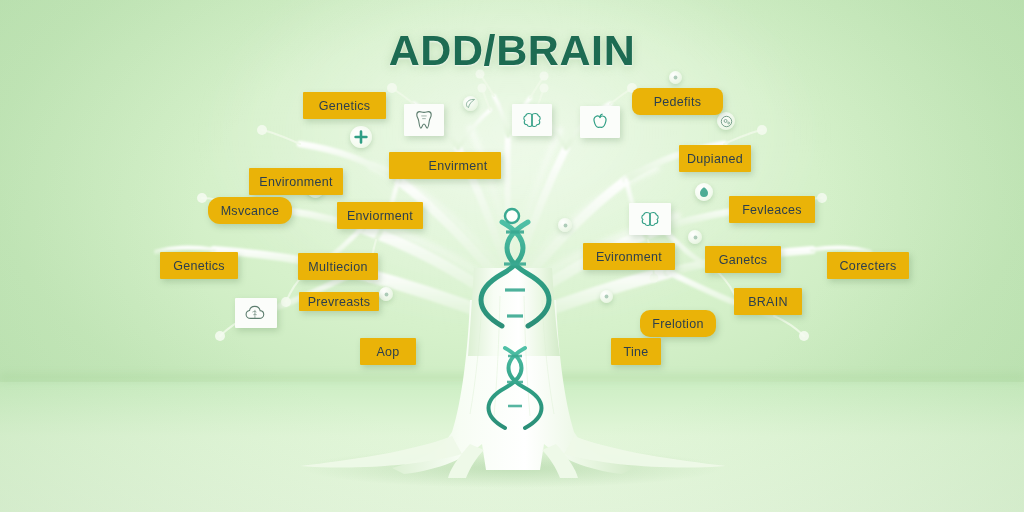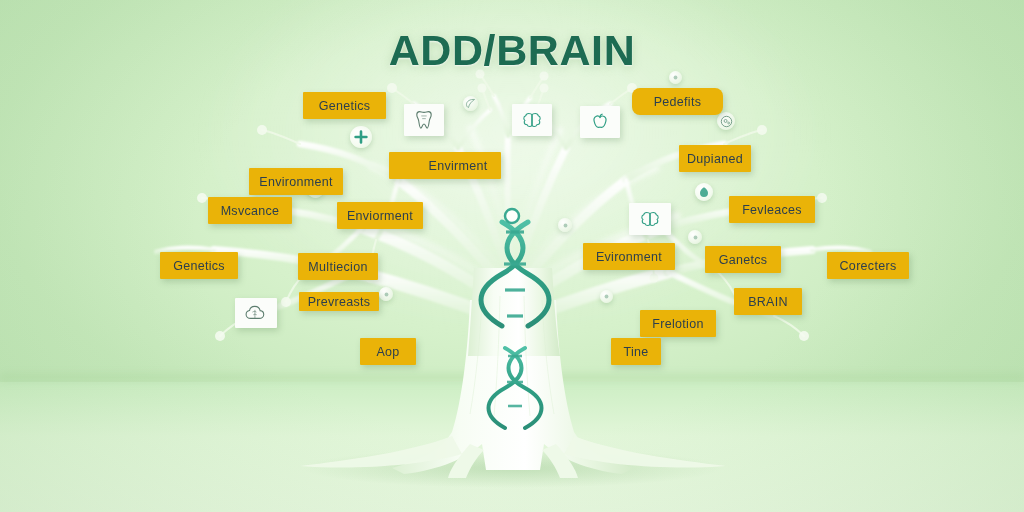--- a/index.html
+++ b/index.html
@@ -378,21 +378,21 @@
       </div>
       <div class="chip" style="left: 249px; top: 144px; width: 94px; height: 27px; margin-top: 24px;">
         <span>Environment</span>
       </div>
       <div class="chip" style="left: 389px; top: 152px; width: 86px; height: 27px; padding-left: 26px;">
         <span>Envirment</span>
       </div>
       <div class="chip" style="left: 679px; top: 145px; width: 72px; height: 27px;">
         <span>Dupianed</span>
       </div>
-      <div class="chip" style="left: 208px; top: 197px; width: 84px; height: 27px;">
+      <div class="chip" style="left: 208px; top: 197px; width: 84px; height: 27px; border-radius: 12px;">
         <span>Msvcance</span>
       </div>
       <div class="chip" style="left: 337px; top: 202px; width: 86px; height: 27px;">
         <span>Enviorment</span>
       </div>
       <div class="chip" style="left: 729px; top: 196px; width: 86px; height: 27px;">
         <span>Fevleaces</span>
       </div>
       <div class="chip" style="left: 160px; top: 252px; width: 78px; height: 27px;">
         <span>Genetics</span>
@@ -408,21 +408,21 @@
       </div>
       <div class="chip" style="left: 791px; top: 252px; width: 82px; height: 27px; margin-left: 36px;">
         <span>Corecters</span>
       </div>
       <div class="chip" style="left: 734px; top: 288px; width: 68px; height: 27px;">
         <span>BRAIN</span>
       </div>
       <div class="chip" style="left: 299px; top: 292px; width: 80px; height: 19px;">
         <span>Prevreasts</span>
       </div>
-      <div class="chip" style="left: 640px; top: 310px; width: 76px; height: 27px;">
+      <div class="chip" style="left: 640px; top: 310px; width: 76px; height: 27px; border-radius: 10px;">
         <span>Frelotion</span>
       </div>
       <div class="chip" style="left: 360px; top: 338px; width: 56px; height: 27px;">
         <span>Aop</span>
       </div>
       <div class="chip" style="left: 611px; top: 338px; width: 50px; height: 27px;">
         <span>Tine</span>
       </div>
     </div>
 

